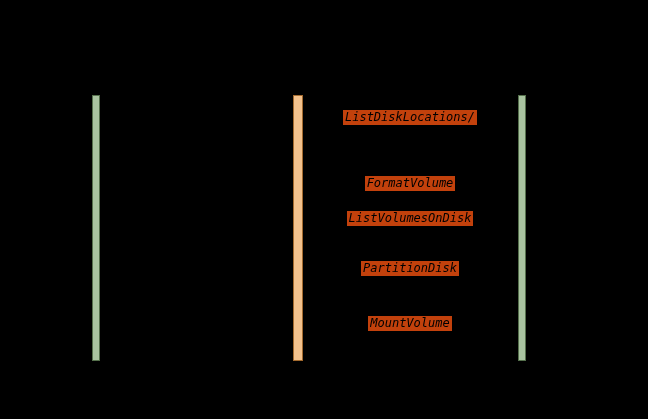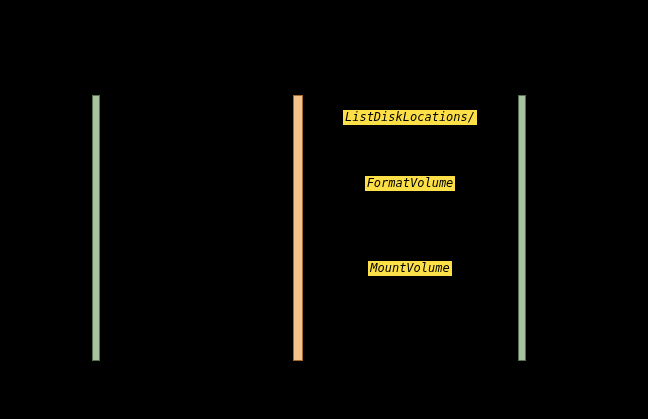--- a/index.html
+++ b/index.html
@@ -33,21 +33,21 @@
   }
   .msg {
     position: absolute;
     left: 300px;
     width: 220px;
     text-align: center;
     line-height: 15px;
   }
   .msg .line {
     display: inline-block;
-    background: #fde047;
+    background: #c2410c;
     color: #000000;
     font-size: 12px;
     font-style: italic;
     padding: 0 2px;
     white-space: nowrap;
     text-align: center;
   }
 </style>
 </head>
 <body>
@@ -61,19 +61,25 @@
   <div class="lifeline-bar lifeline-green" style="left: 518px;"></div>
 
   <div class="msg" style="top: 108px;">
     <span class="line">ListDiskLocations/</span><br>
   </div>
 
   <div class="msg" style="top: 174px;">
     <span class="line">FormatVolume</span>
   </div>
 
+  <div class="msg" style="top: 209px;">
+    <span class="line">ListVolumesOnDisk</span>
+  </div>
 
   <div class="msg" style="top: 259px;">
+    <span class="line">PartitionDisk</span>
+  </div>
+
+  <div class="msg" style="top: 314px;">
     <span class="line">MountVolume</span>
   </div>
-
 
 </div>
 
 </body></html>

